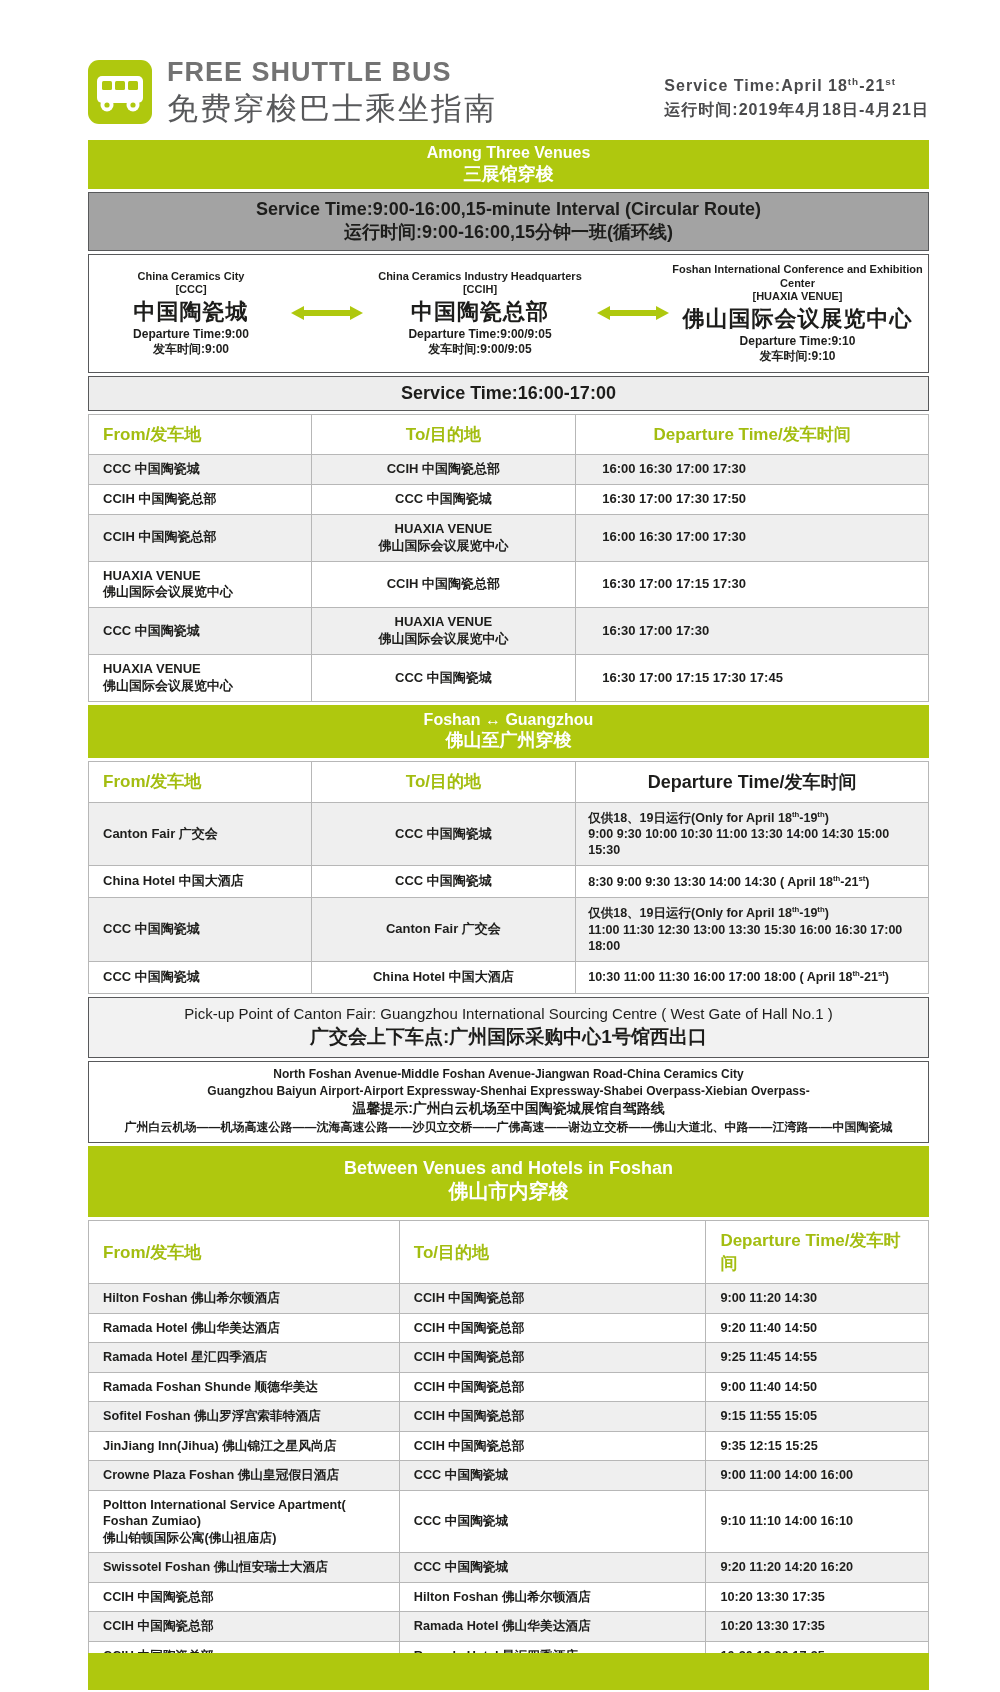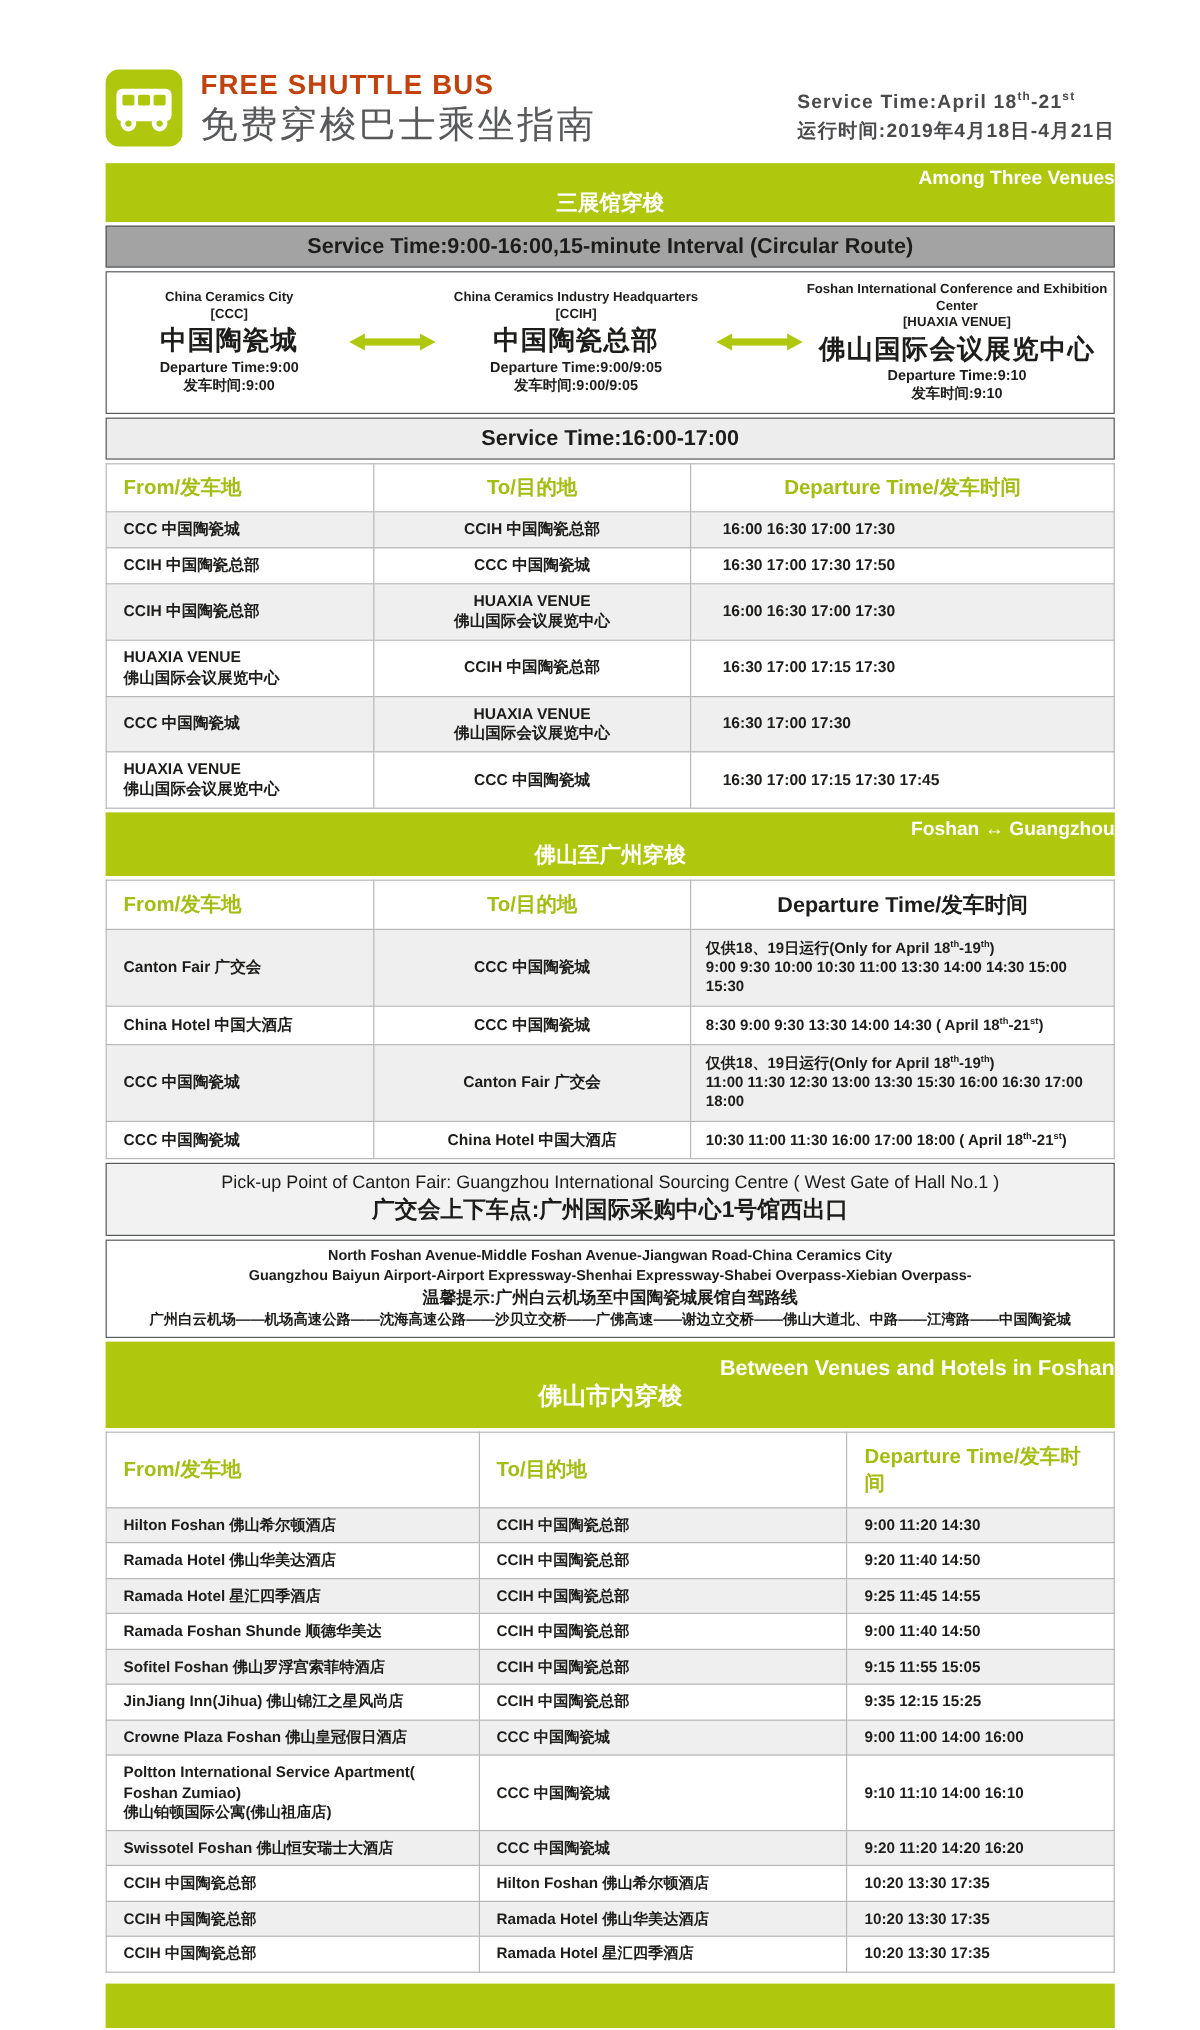--- a/index.html
+++ b/index.html
@@ -4,27 +4,27 @@
 <style>
   html,body{margin:0;padding:0;width:1000px;height:1692px;overflow:hidden;background:#fff;}
   body{position:relative;font-family:"Liberation Sans","DejaVu Sans",sans-serif;color:#1d1d1b;}
   .content{width:841px;margin-left:88px;padding-top:58px;}
   sup{font-size:0.62em;}
 
   
   .hdr{display:flex;justify-content:space-between;align-items:flex-start;margin-bottom:14px;}
   .hdr-left{display:flex;gap:15px;align-items:center;}
   .bus-icon{width:64px;height:64px;border-radius:11px;background:#afc80e;flex:0 0 auto;}
-  .title-en{color:#c2410c;font-weight:bold;font-size:23px;letter-spacing:1px;line-height:1.1;}
+  .title-en{color:#737373;font-weight:bold;font-size:27px;letter-spacing:1px;line-height:1.1;}
   .title-zh{color:#58595b;font-size:31px;letter-spacing:2px;line-height:1.15;margin-top:3px;}
   .hdr-right{margin-top:16px;font-weight:bold;color:#4a4a4c;font-size:16px;letter-spacing:1px;line-height:1.5;text-align:left;}
 
   
   .banner{background:#afc80e;color:#fff;text-align:center;font-weight:bold;margin-bottom:3px;padding:3px 0 4px;}
-  .banner .b-en{font-size:16px;line-height:1.2;text-align:right;}
+  .banner .b-en{font-size:16px;line-height:1.2;}
   .banner .b-zh{font-size:18px;line-height:1.25;}
   .banner.big{padding:12px 0 13px;}
   .banner.big .b-en{font-size:18px;}
   .banner.big .b-zh{font-size:20px;}
 
   
   .box{border:1px solid #58595b;text-align:center;margin-bottom:3px;}
   .svc1{background:#a3a3a3;padding:5px 16px;}
   .svc2{background:#ededed;padding:5px 0;}
   .svc-en{font-weight:bold;font-size:18px;line-height:1.3;}
@@ -97,20 +97,21 @@
     </div>
   </div>
 
   <div class="banner">
     <div class="b-en">Among Three Venues</div>
     <div class="b-zh">三展馆穿梭</div>
   </div>
 
   <div class="box svc1">
     <div class="svc-en">Service Time:9:00-16:00,15-minute Interval (Circular Route)</div>
+    <div class="svc-zh">运行时间:9:00-16:00,15分钟一班(循环线)</div>
   </div>
 
   <div class="box venues">
     <div class="venue" style="flex:0 0 196px;">
       <div class="v-en">China Ceramics City</div>
       <div class="v-code">[CCC]</div>
       <div class="v-zh">中国陶瓷城</div>
       <div class="v-dep">Departure Time:9:00</div>
       <div class="v-dep">发车时间:9:00</div>
     </div>

